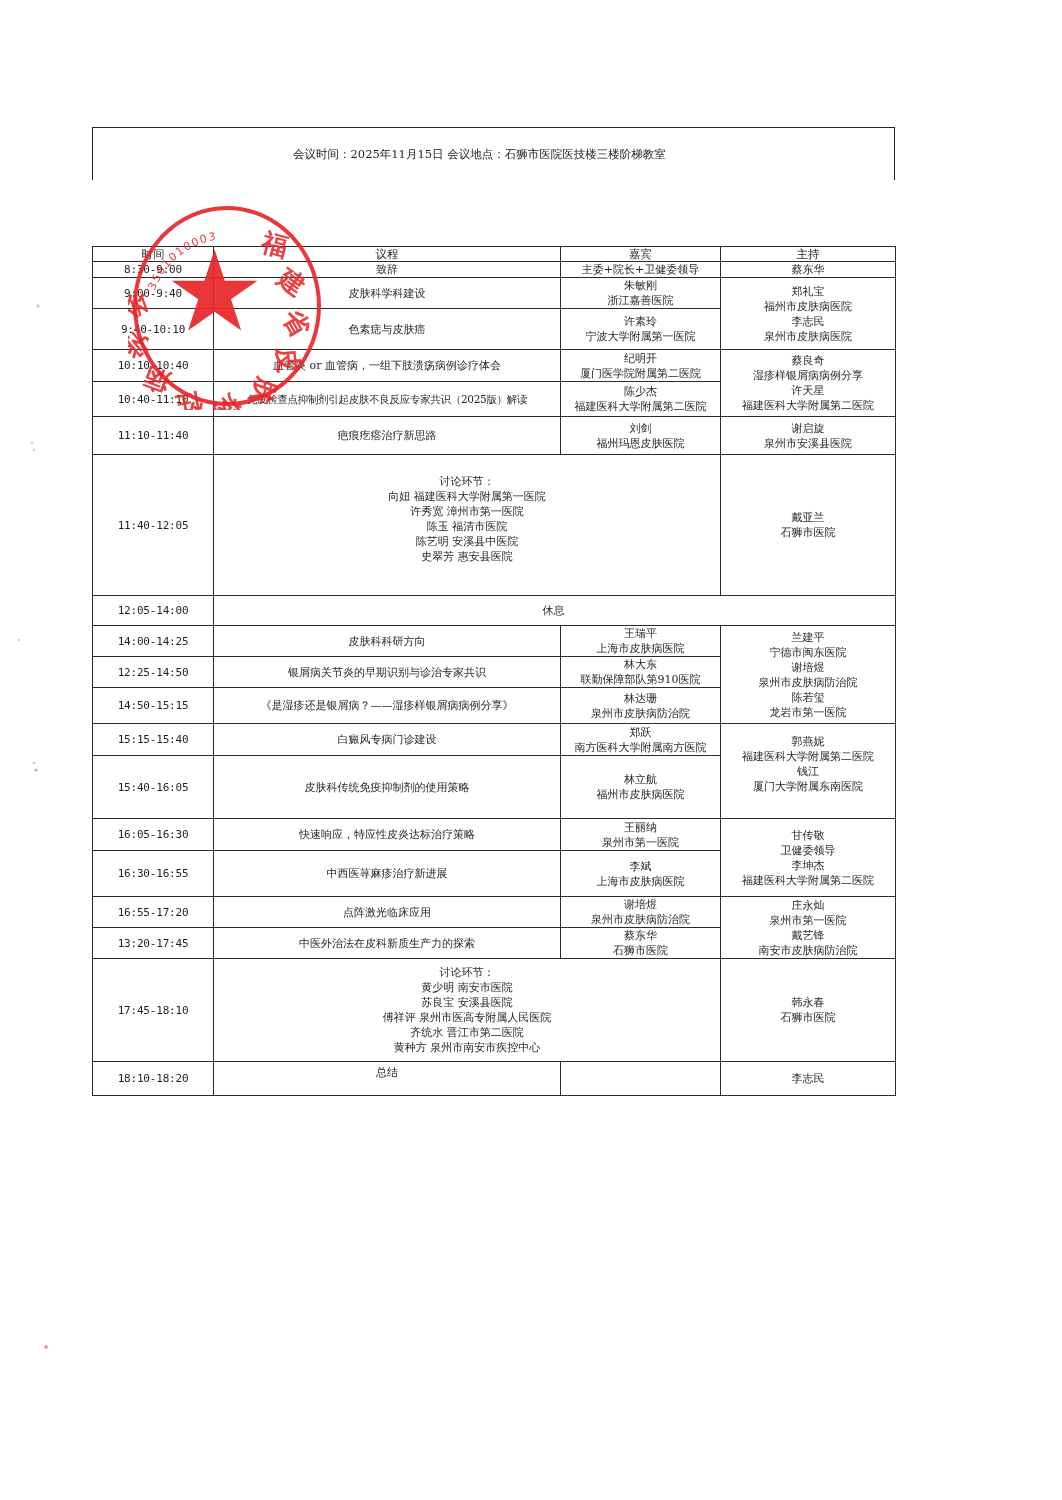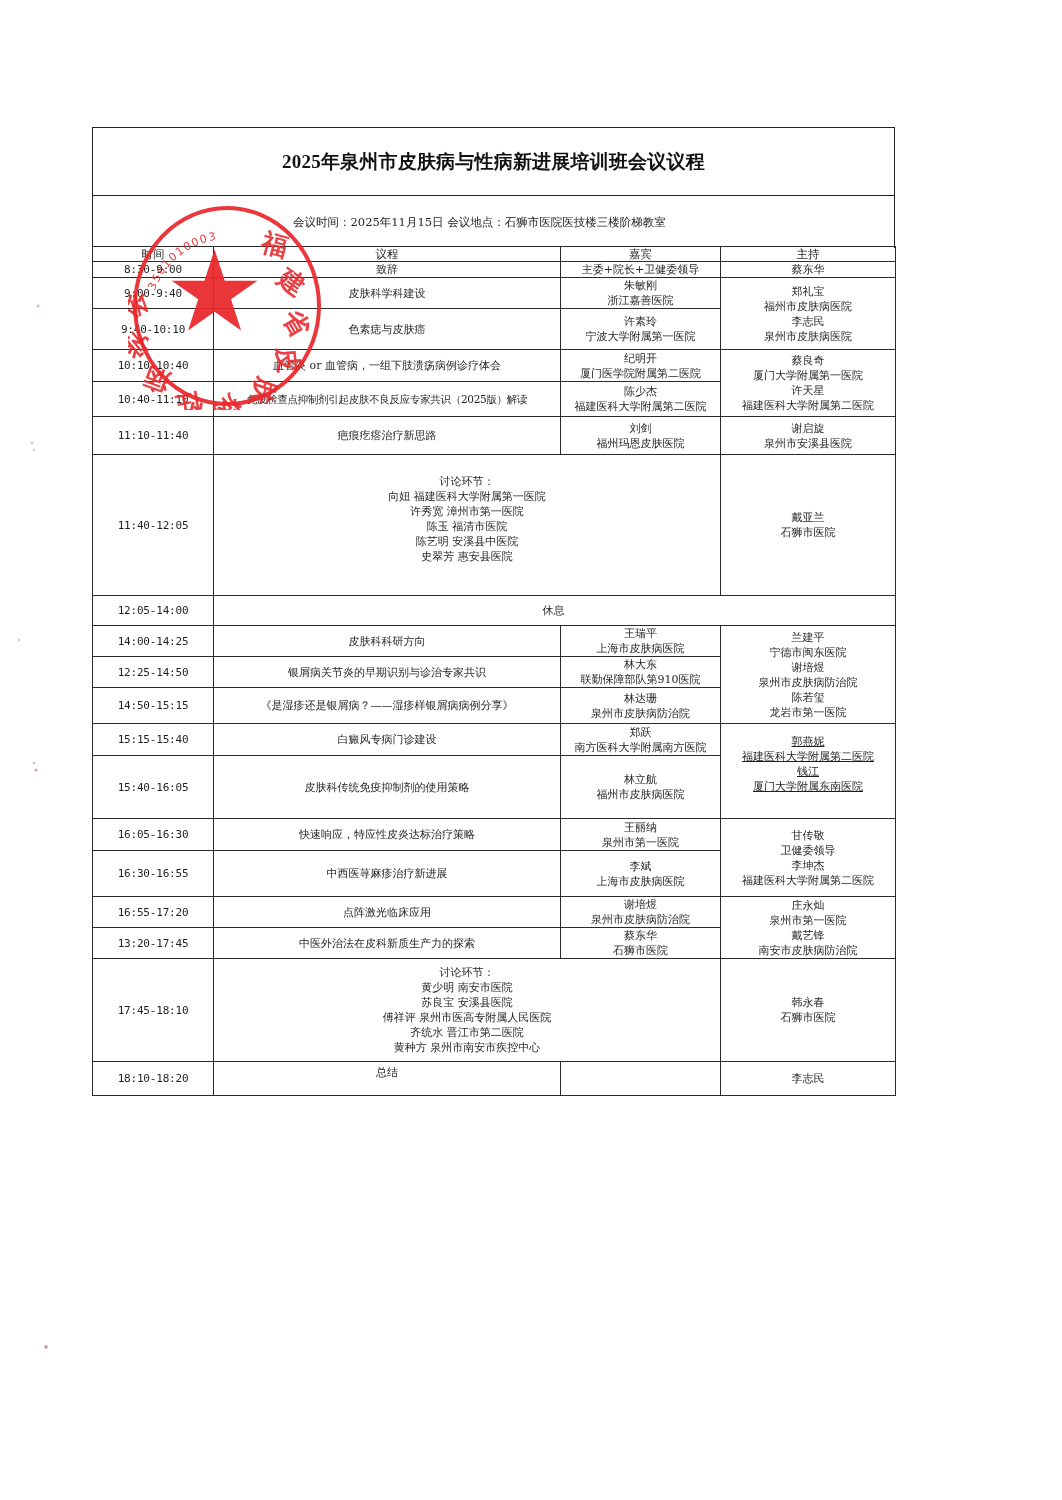--- a/index.html
+++ b/index.html
@@ -18,23 +18,20 @@
   .top-align { vertical-align: top !important; padding-top: 2px !important; }
   .stamp { position: absolute; left: 128px; top: 198px; width: 198px; height: 212px; pointer-events: none; }
   .specks { position: absolute; pointer-events: none; }
 </style>
 </head>
 <body>
 
 <div class="page">
 
   <div class="frame">
-    <div class="title-row">
-      <span class="title">2025年泉州市皮肤病与性病新进展培训班会议议程</span>
-    </div>
     <div class="info-row">
       <span>会议时间：2025年11月15日  会议地点：石狮市医院医技楼三楼阶梯教室</span>
     </div>
   </div>
 
   <table class="agenda">
     <colgroup>
       <col style="width:121px">
         <col style="width:347px">
         <col style="width:160px">
@@ -85,21 +82,21 @@
 
     <tr style="height:32px">
       <td class="time">10:10-10:40</td>
       <td>血管炎 or 血管病，一组下肢溃疡病例诊疗体会</td>
       <td>
         <span class="ln">纪明开</span>
         <span class="ln">厦门医学院附属第二医院</span>
       </td>
       <td rowspan="2">
         <span class="ln">蔡良奇</span>
-        <span class="ln">厦门大学附属第一医院</span>
+        <span class="ln">湿疹样银屑病病例分享</span>
         <span class="ln">许天星</span>
         <span class="ln">福建医科大学附属第二医院</span>
       </td>
     </tr>
 
     <tr style="height:35px">
       <td class="time">10:40-11:10</td>
       <td style="font-size:10.5px; letter-spacing:-0.3px;">免疫检查点抑制剂引起皮肤不良反应专家共识（2025版）解读</td>
       <td>
         <span class="ln">陈少杰</span>
@@ -177,21 +174,21 @@
       </td>
     </tr>
 
     <tr style="height:32px">
       <td class="time">15:15-15:40</td>
       <td>白癜风专病门诊建设</td>
       <td>
         <span class="ln">郑跃</span>
         <span class="ln">南方医科大学附属南方医院</span>
       </td>
-      <td rowspan="2" class="top-align" style="padding-top:10px !important;text-decoration:underline;">
+      <td rowspan="2" class="top-align" style="padding-top:10px !important;">
         <span class="ln">郭燕妮</span>
         <span class="ln">福建医科大学附属第二医院</span>
         <span class="ln">钱江</span>
         <span class="ln">厦门大学附属东南医院</span>
       </td>
     </tr>
 
     <tr style="height:63px">
       <td class="time">15:40-16:05</td>
       <td>皮肤科传统免疫抑制剂的使用策略</td>

